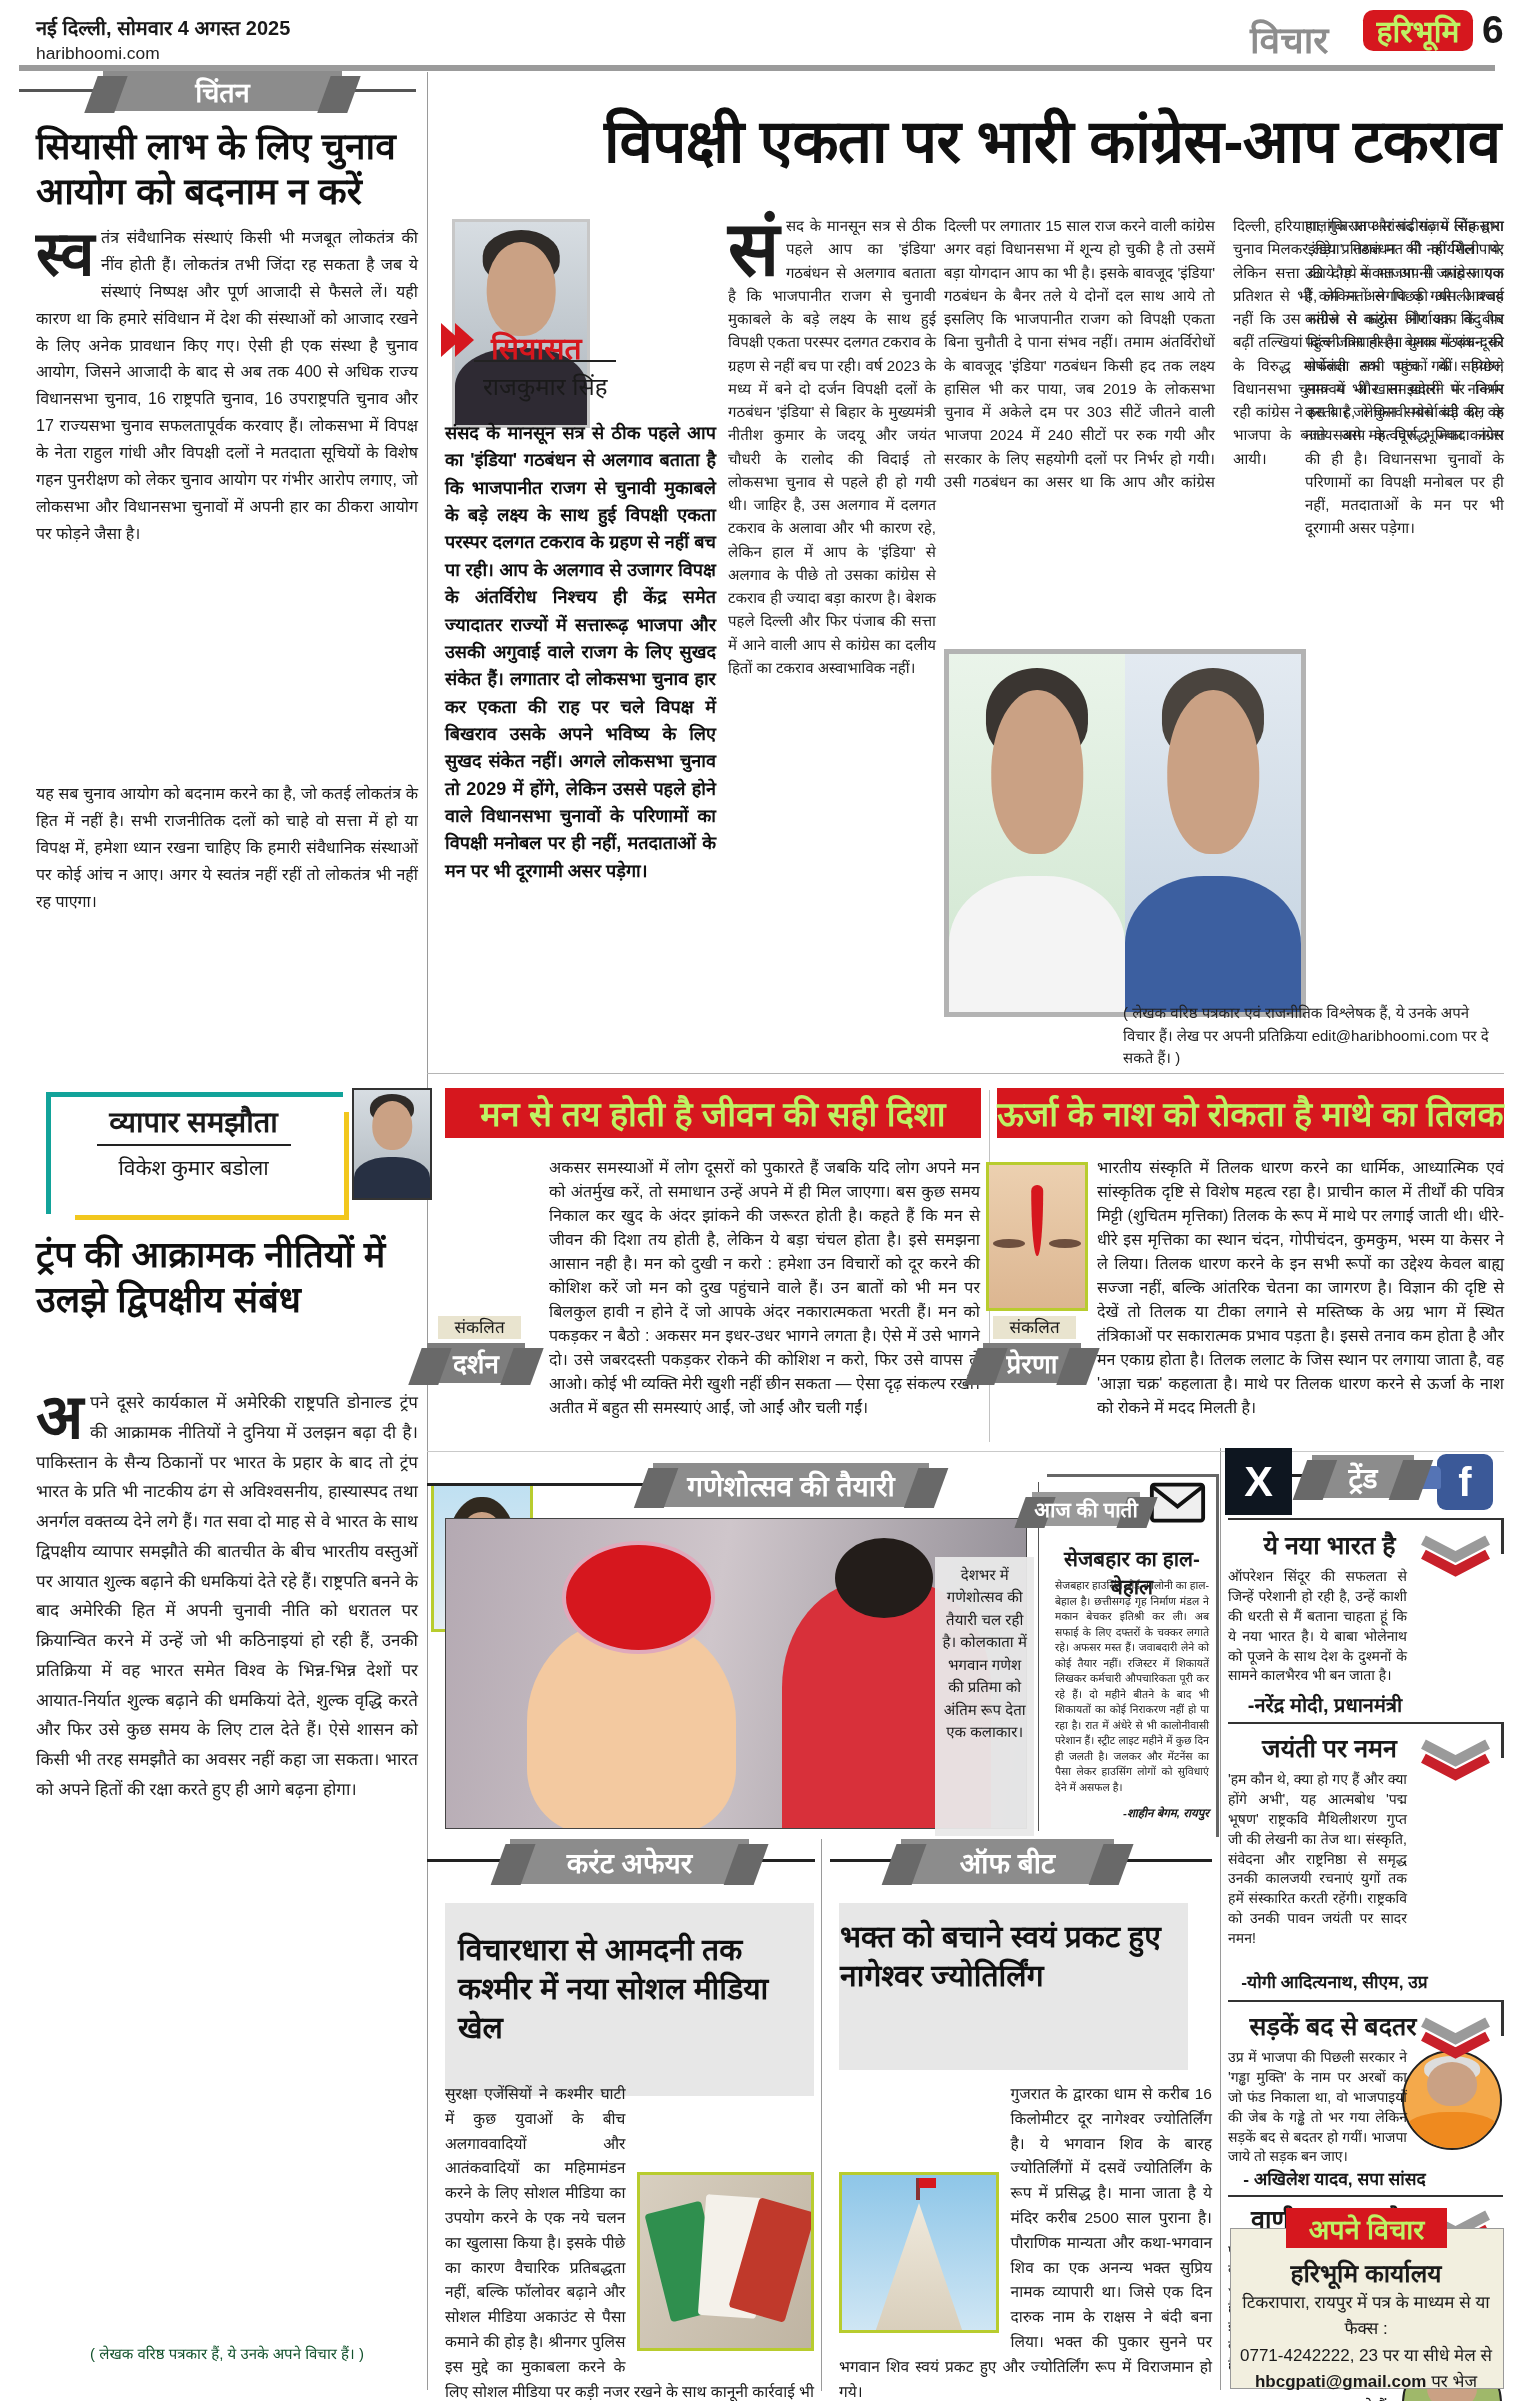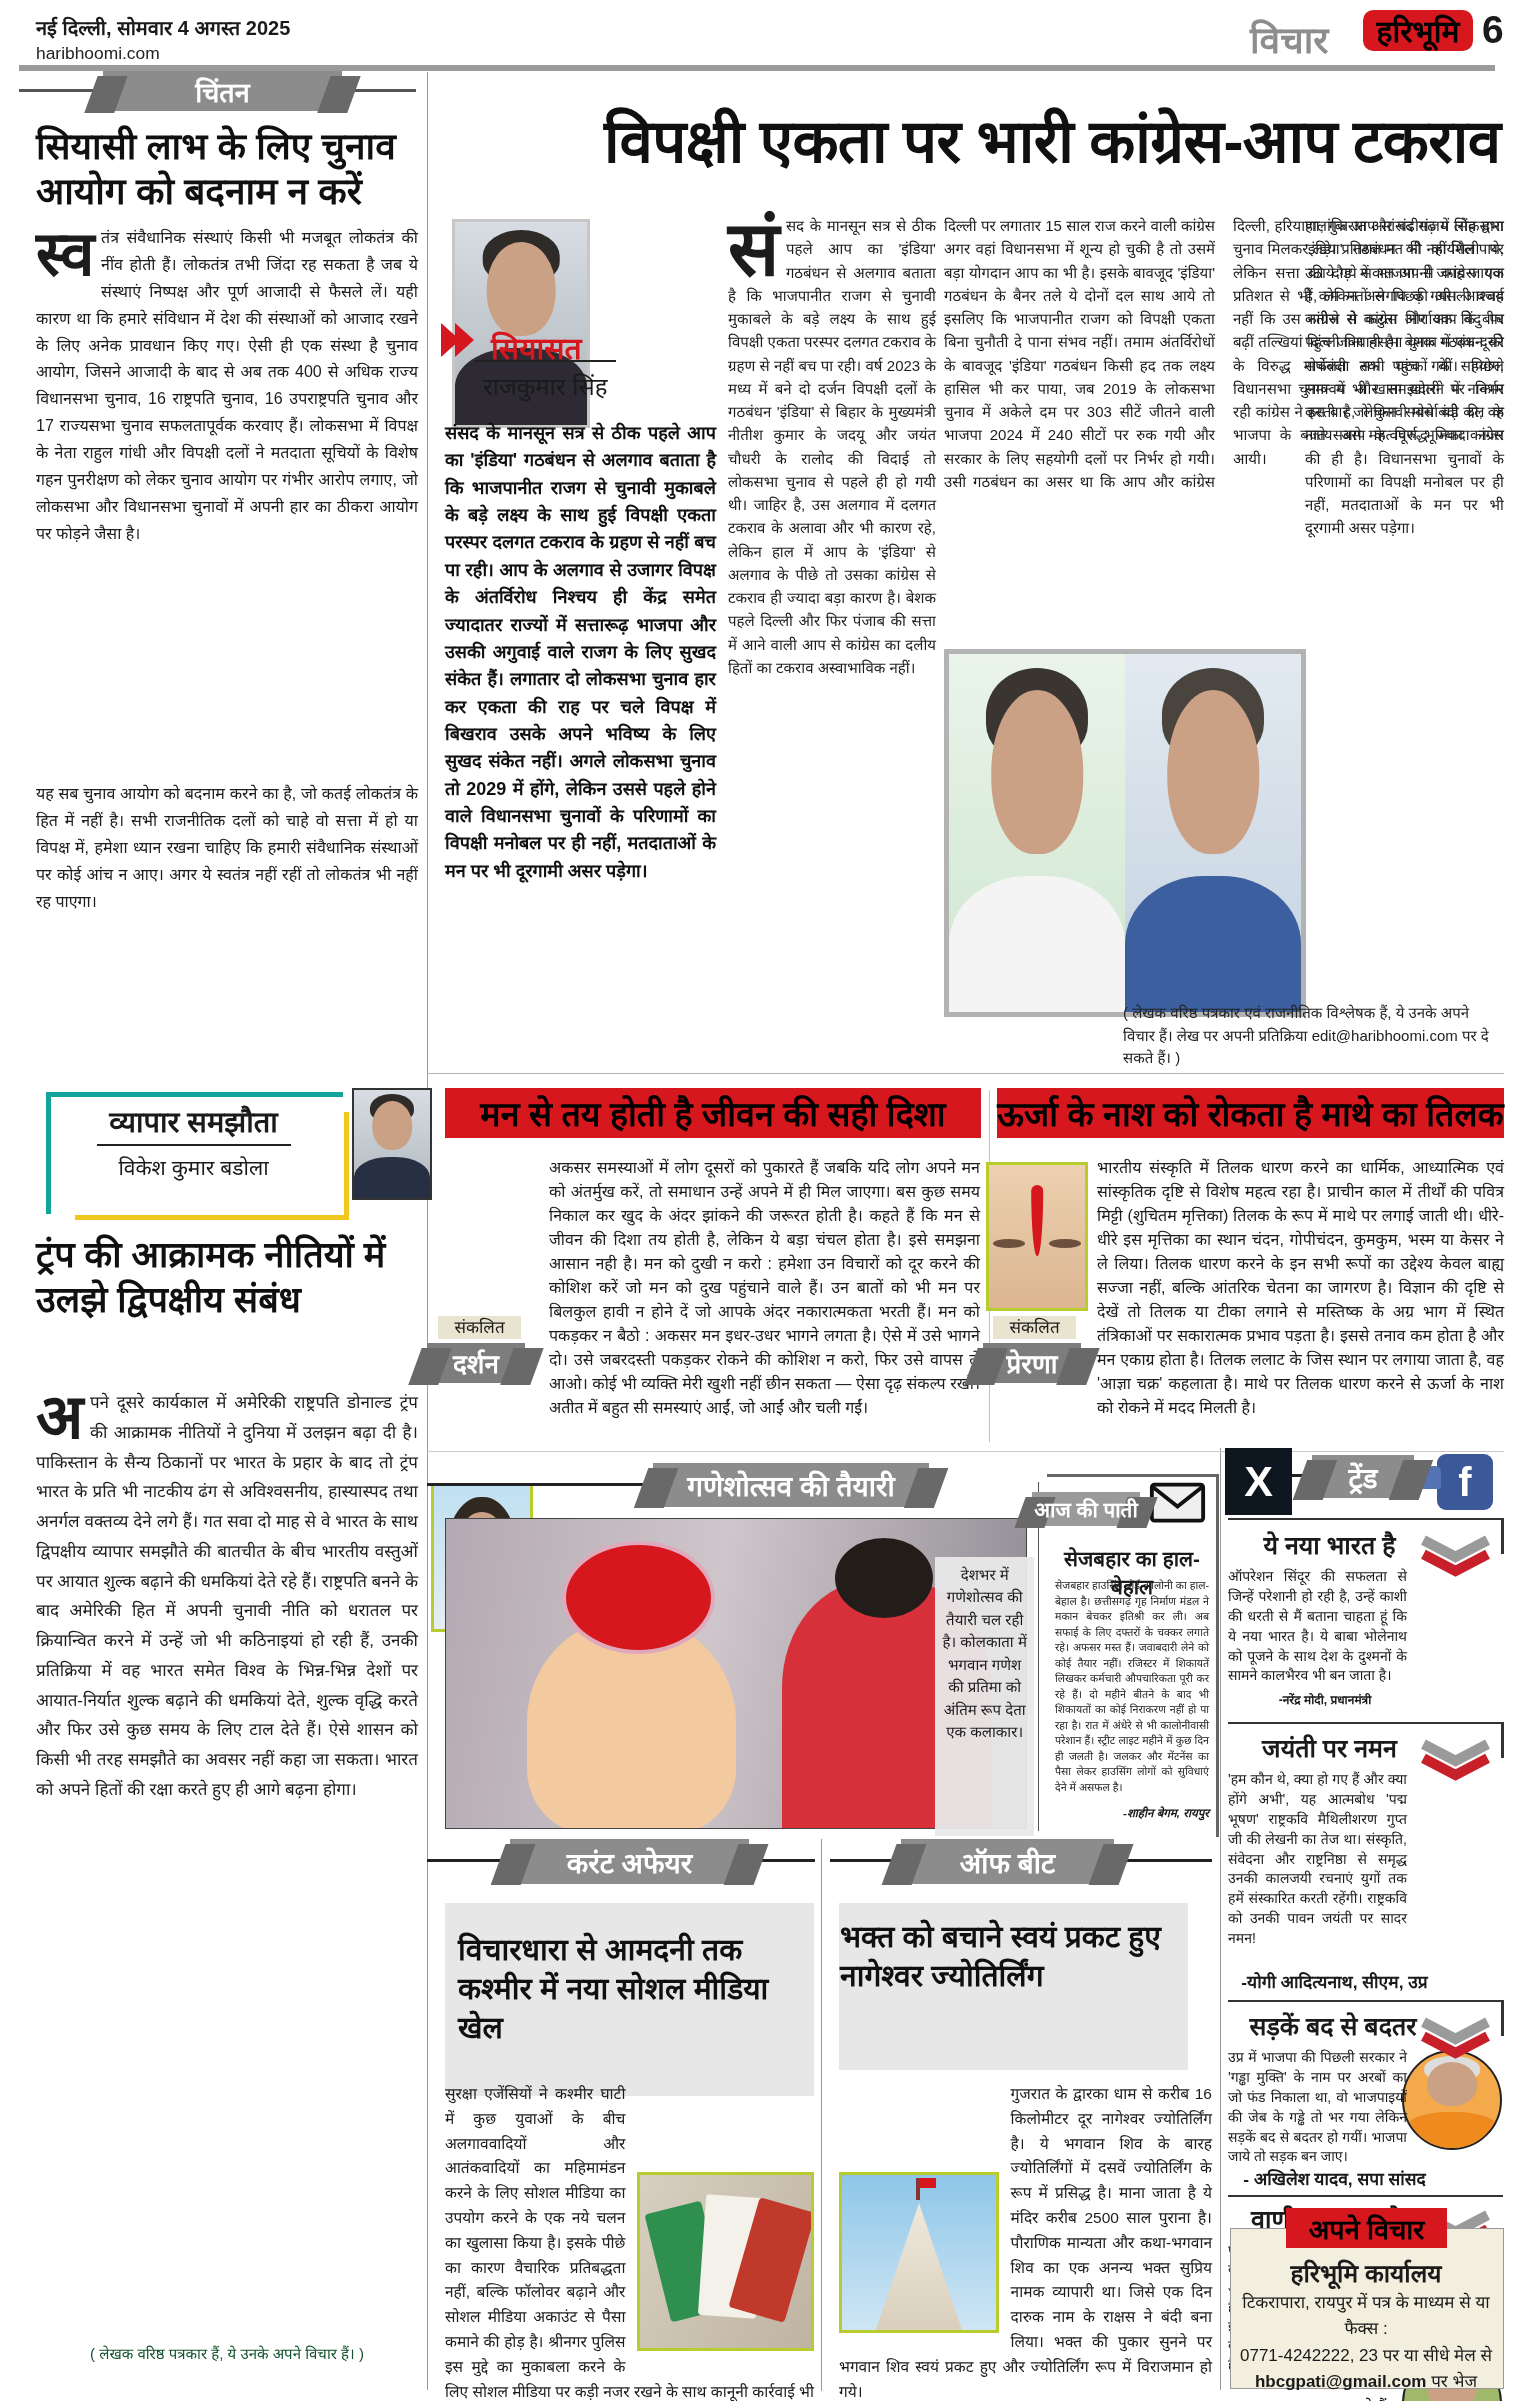--- a/index.html
+++ b/index.html
@@ -11,21 +11,21 @@
   .ctr{text-align:center;}
   .white{color:#fff;}
   .redtxt{color:#d6171e;margin-top:12px;}
   .rule{background:#9b9b9b;}
   .vline{background:#9a9a9a;width:1.3px;}
   .hline{background:#555;height:2.6px;}
   .dc{float:left;font-weight:bold;line-height:.82;padding:3.9px 6.5px 0 0;}
   .gbanner{background:#8c8c8c;color:#fff;font-weight:bold;display:flex;align-items:center;justify-content:center;z-index:3;}
   .gbanner::before{content:"";position:absolute;left:-11.6px;top:5.2px;width:30px;height:92%;background:#696969;transform:skewX(-20deg);z-index:-1;}
   .gbanner::after{content:"";position:absolute;right:-11.6px;top:5.2px;width:30px;height:92%;background:#696969;transform:skewX(-20deg);z-index:-1;}
-  .rbanner{background:#d6171e;color:#000000;font-weight:bold;display:flex;align-items:center;justify-content:center;}
+  .rbanner{background:#d6171e;color:#bef264;font-weight:bold;display:flex;align-items:center;justify-content:center;}
   .hdl{font-weight:bold;color:#101010;}
   .bodytxt{color:#1c1c1c;}
   .greybox{background:#e7e7e7;}
   
   .ph{position:relative;overflow:hidden;background:linear-gradient(#d7dde2,#aeb6bd);}
   .ph-head{position:absolute;left:50%;top:10%;width:52%;height:46%;transform:translateX(-50%);
            background:#caa184;border-radius:50% 50% 46% 46%;}
   .ph-hair{position:absolute;left:50%;top:4%;width:58%;height:26%;transform:translateX(-50%);
            background:#2f2b28;border-radius:50% 50% 40% 40%;}
   .ph-body{position:absolute;left:50%;bottom:-4%;width:100%;height:42%;transform:translateX(-50%);
@@ -218,21 +218,21 @@
       <polyline points="10,8 60,34 110,8" fill="none" stroke="#9a9a9a" stroke-width="16"></polyline>
       <polyline points="10,30 60,56 110,30" fill="none" stroke="#c8202a" stroke-width="16"></polyline>
     </svg>
   </div>
   <div class="abs just" style="left:1228px;top:1567px;width:179px;font-size:14px;line-height:1.42">ऑपरेशन सिंदूर की सफलता से जिन्हें परेशानी हो रही है, उन्हें काशी की धरती से मैं बताना चाहता हूं कि ये नया भारत है। ये बाबा भोलेनाथ को पूजने के साथ देश के दुश्मनों के सामने कालभैरव भी बन जाता है।</div>
   <div class="abs ph circle" style="left:1402px;top:1580px;width:96px;height:96px;border:2.6px solid #222;background:#f4a94b">
     <span class="ph-hair" style="background:#ddd"></span>
       <span class="ph-head"></span>
       <span class="ph-body" style="background:#ef8a1f"></span>
   </div>
-  <div class="abs bold ctr" style="left:1228px;top:1691px;width:194px;font-size:12px">-नरेंद्र मोदी, प्रधानमंत्री</div>
+  <div class="abs bold ctr" style="left:1228px;top:1691px;width:194px;font-size:20px">-नरेंद्र मोदी, प्रधानमंत्री</div>
 
   <div class="abs" style="left:1228px;top:1722px;width:275px;height:1.9px;background:#333"></div>
   <div class="abs" style="left:1501px;top:1722px;width:2.6px;height:36px;background:#333"></div>
   <div class="abs bold ctr" style="left:1236px;top:1730px;width:187px;font-size:25px">जयंती पर नमन</div>
   <div class="abs" style="left:1417px;top:1739px">
     <svg width="77" height="45" viewBox="0 0 120 70">
       <polyline points="10,8 60,34 110,8" fill="none" stroke="#9a9a9a" stroke-width="16"></polyline>
       <polyline points="10,30 60,56 110,30" fill="none" stroke="#c8202a" stroke-width="16"></polyline>
     </svg>
   </div>

